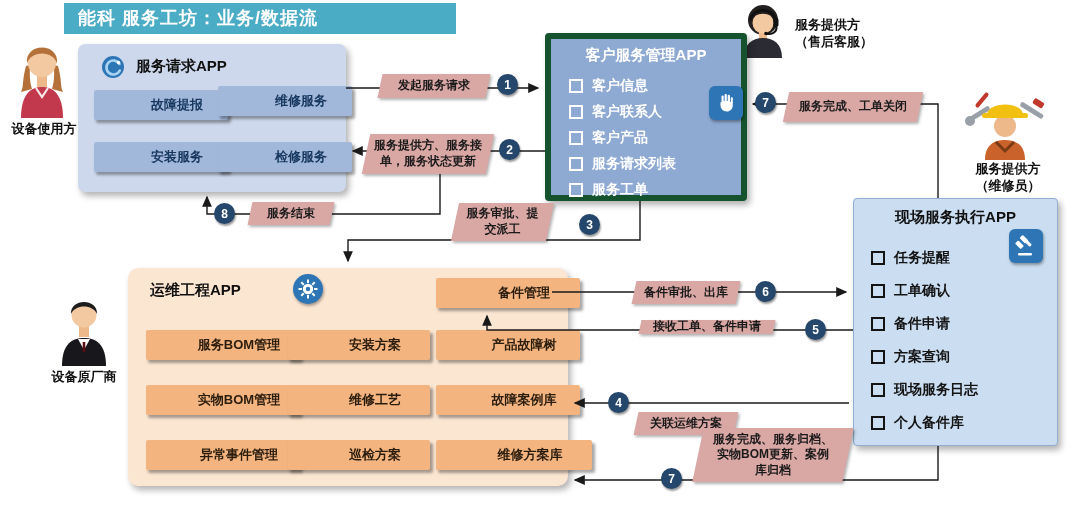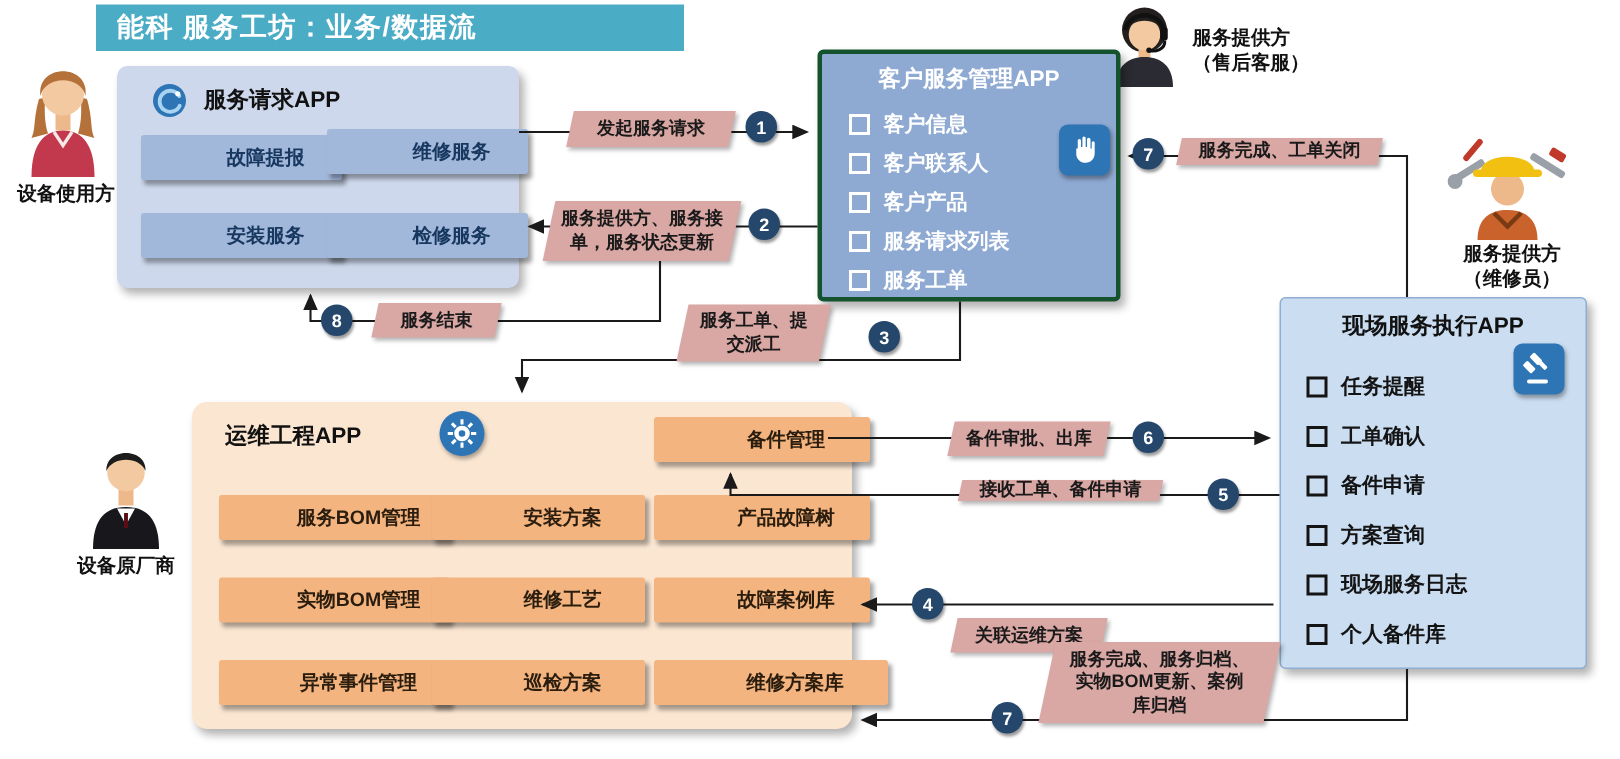--- a/index.html
+++ b/index.html
@@ -8,21 +8,21 @@
 
   
   .banner{position:absolute;left:64px;top:3px;width:392px;height:31px;
           background:var(--banner_teal,#4BACC6);color:#fff;font-size:18px;font-weight:bold;
           line-height:31px;padding-left:14px;letter-spacing:1px;box-sizing:border-box;}
 
   
   .appbox{position:absolute;border-radius:7px;box-shadow:3px 4px 6px rgba(0,0,0,.30);box-sizing:border-box;}
   .box-request{left:78px;top:44px;width:268px;height:148px;background:var(--box_request_bg,#CDD8EC);}
   .box-customer{left:545px;top:33px;width:202px;height:168px;background:var(--box_customer_bg,#8EA9D2);
-                border:3px solid #14532d;border-radius:4px;color:#fff;}
+                border:6px solid #14532d;border-radius:4px;color:#fff;}
   .box-field{left:853px;top:198px;width:205px;height:248px;background:var(--box_field_bg,#CADDF1);
              border:1px solid #8FAED1;border-radius:4px;}
   .box-om{left:128px;top:268px;width:440px;height:218px;background:var(--box_om_bg,#FBE6D2);border-radius:10px;}
 
   .box-title{position:absolute;font-size:15px;font-weight:bold;white-space:nowrap;}
   .center-title{left:0;right:0;text-align:center;}
 
   
   .pill{position:absolute;display:flex;align-items:center;justify-content:center;
         font-size:13px;font-weight:bold;border-radius:2px;white-space:nowrap;
@@ -264,36 +264,36 @@
     <div class="fl-bg"></div>
     <div class="fl-txt">发起服务请求</div>
   </div>
   <div class="flow-label" style="left:366px;top:134px;width:124px;height:40px;">
     <div class="fl-bg"></div>
     <div class="fl-txt">服务提供方、服务接
 单，服务状态更新</div>
   </div>
   <div class="flow-label" style="left:455px;top:203px;width:95px;height:38px;">
     <div class="fl-bg"></div>
-    <div class="fl-txt">服务工单、提
+    <div class="fl-txt">服务审批、提
 交派工</div>
   </div>
   <div class="flow-label" style="left:636px;top:392px;width:100px;height:23px;margin-top:20px;">
     <div class="fl-bg"></div>
     <div class="fl-txt">关联运维方案</div>
   </div>
   <div class="flow-label" style="left:640px;top:320px;width:134px;height:14px;">
     <div class="fl-bg"></div>
     <div class="fl-txt">接收工单、备件申请</div>
   </div>
   <div class="flow-label" style="left:634px;top:281px;width:104px;height:23px;">
     <div class="fl-bg"></div>
     <div class="fl-txt">备件审批、出库</div>
   </div>
-  <div class="flow-label" style="left:786px;top:92px;width:134px;height:18px;">
+  <div class="flow-label" style="left:786px;top:92px;width:134px;height:30px;">
     <div class="fl-bg"></div>
     <div class="fl-txt">服务完成、工单关闭</div>
   </div>
   <div class="flow-label" style="left:698px;top:428px;width:150px;height:54px;">
     <div class="fl-bg"></div>
     <div class="fl-txt">服务完成、服务归档、
 实物BOM更新、案例
 库归档</div>
   </div>
   <div class="flow-label" style="left:250px;top:202px;width:82px;height:23px;">

